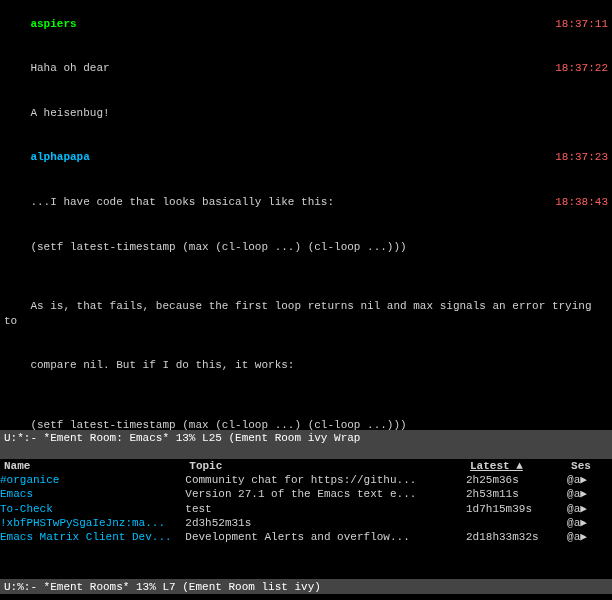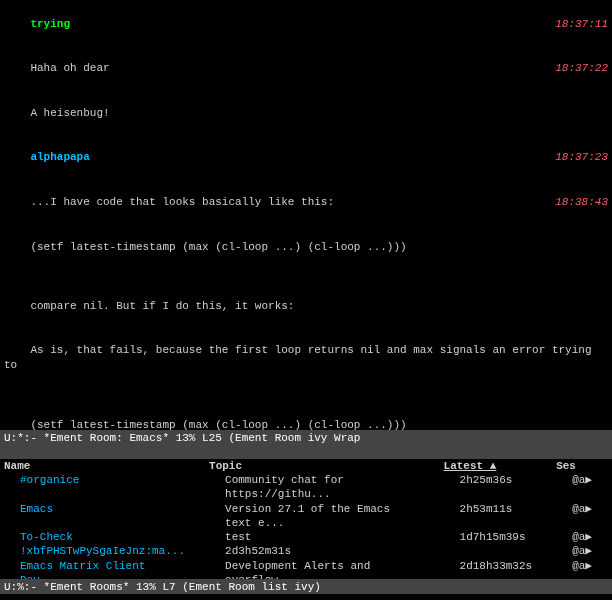--- a/index.html
+++ b/index.html
@@ -36,21 +36,20 @@
     }
     .username-alphapapa {
       color: #00bfff;
       font-weight: bold;
     }
 
     .timestamp {
       color: #ff5f5f;
       float: right;
       margin-left: 20px;
-      font-style: italic;
     }
 
     .inline-code {
       color: #d0d0d0;
     }
 
     .mode-line-top {
       background: #444;
       color: #fff;
       padding: 1px 4px;
@@ -81,21 +80,21 @@
       background: #000;
       border-bottom: 0;
     }
 
     .rooms-table th.sort-active {
       color: #d0d0d0;
       text-decoration: underline;
     }
 
     .rooms-table td {
-      padding: 0px 20px;
+      padding: 0px 0;
       color: #d0d0d0;
       vertical-align: top;
       line-height: 1.3;
     }
 
     .room-link {
       color: #00bfff;
     }
 
     .col-name { width: 160px; }
@@ -119,46 +118,46 @@
       display: table;
       clear: both;
     }
   </style>
 </head>
 <body>
 
 <div id="chat-area">
 
   <div class="chat-line clearfix">
-    <span class="timestamp">18:37:11</span><span class="username-aspiers">trying</span>
+    <span class="timestamp">18:37:11</span><span class="username-aspiers">aspiers</span>
   </div>
   <div class="chat-line clearfix">
     <span class="timestamp">18:37:22</span><span>Haha oh dear</span>
   </div>
   <div class="chat-line clearfix">
     <span>A heisenbug!</span>
   </div>
 
   <div class="chat-line clearfix">
     <span class="timestamp">18:37:23</span><span class="username-alphapapa">alphapapa</span>
   </div>
   <div class="chat-line clearfix">
     <span class="timestamp">18:38:43</span><span>...I have code that looks basically like this:</span>
   </div>
   <div class="chat-line">
     <span class="inline-code">(setf latest-timestamp (max (cl-loop ...) (cl-loop ...)))</span>
   </div>
 
   <div class="chat-line">&nbsp;</div>
 
-  <div class="chat-line clearfix">
-    <span>compare nil. But if I do this, it works:</span>
-  </div>
   <div class="chat-line">
     <span>As is, that fails, because the first loop returns nil and max signals an error trying to</span>
+  </div>
+  <div class="chat-line clearfix">
+    <span>compare nil. But if I do this, it works:</span>
   </div>
 
   <div class="chat-line">&nbsp;</div>
 
   <div class="chat-line">
     <span class="inline-code">(setf latest-timestamp (max (cl-loop ...) (cl-loop ...)))</span>
   </div>
 
 </div>
 

